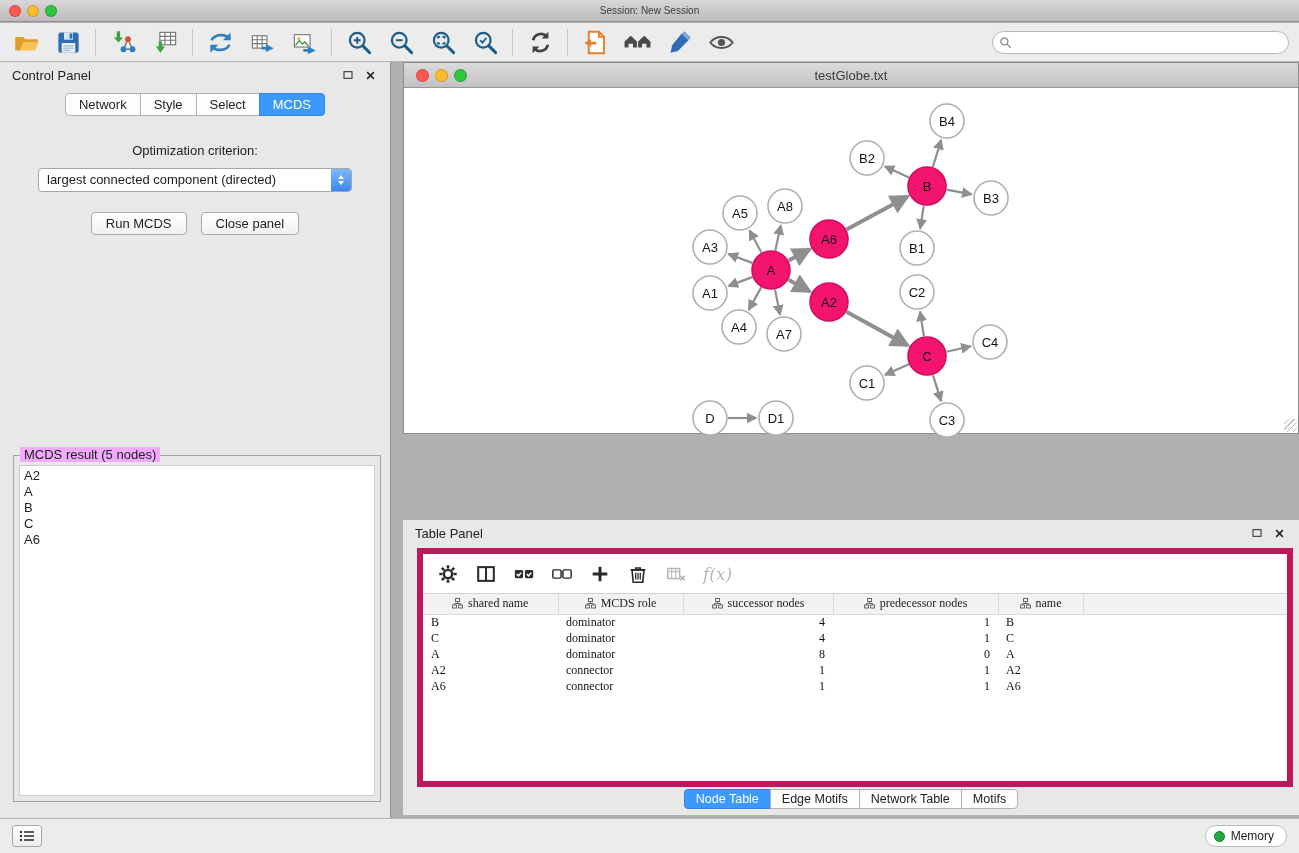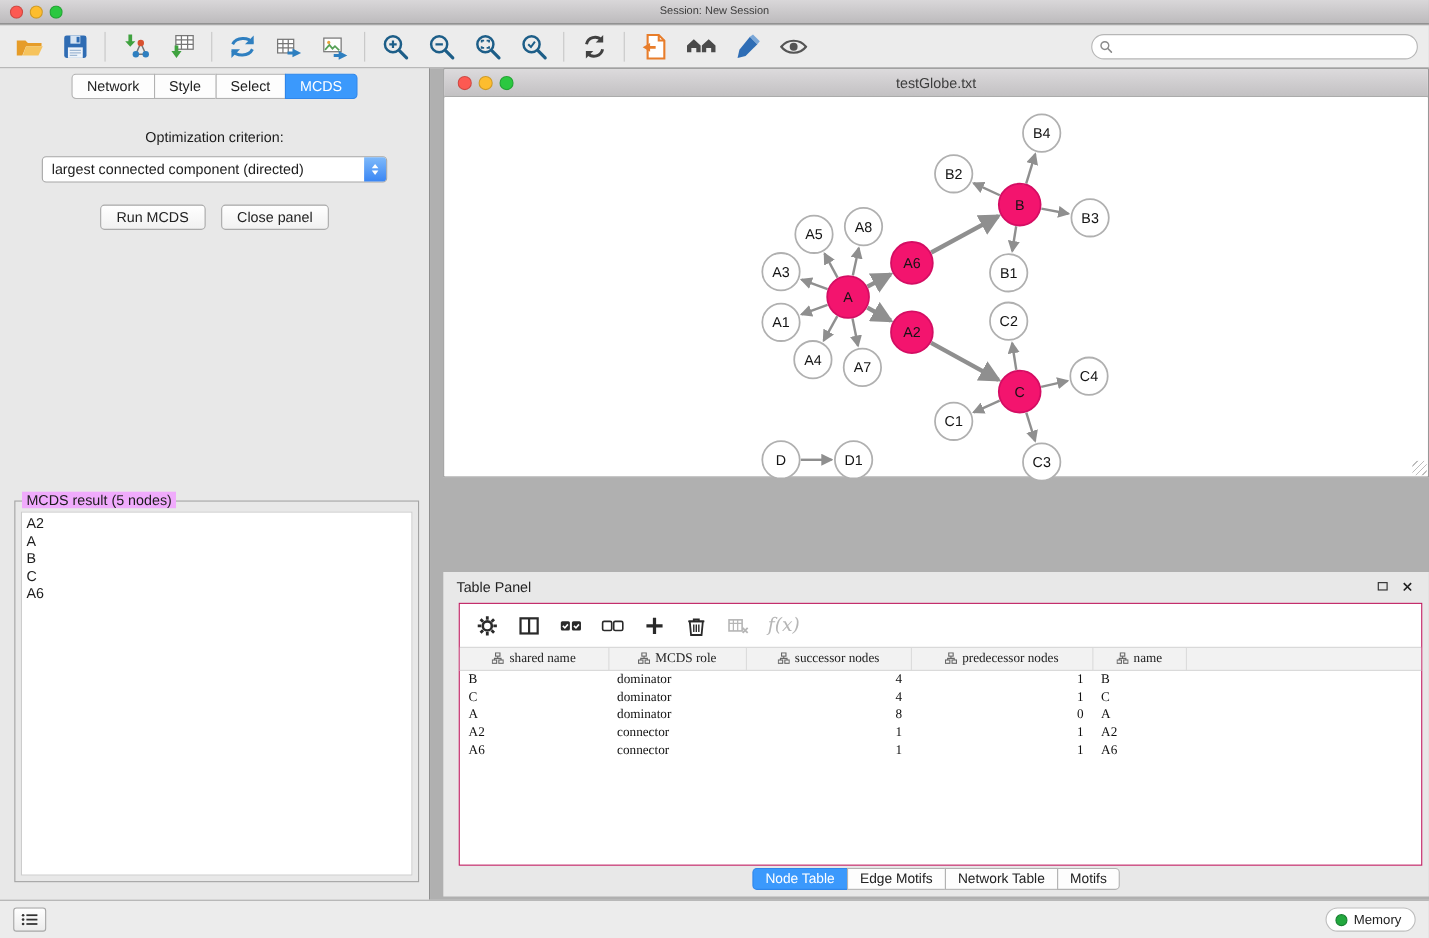--- a/index.html
+++ b/index.html
@@ -67,21 +67,21 @@
     border-bottom:1px solid #979797; }
   .nw-titlebar .title { text-align:center; line-height:25px; font-size:13px; color:#3c3c3c; }
   .nw-canvas { position:absolute; left:0; top:26px; right:0; bottom:0; background:#fff; }
   .nw-canvas svg text { font:13px "Liberation Sans",sans-serif; fill:#141414; }
   .resize-grip { position:absolute; right:1px; bottom:1px; width:13px; height:13px;
     background:repeating-linear-gradient(135deg, transparent 0 3px, #bdbdbd 3px 4px); }
 
   
   .table-panel { position:absolute; left:403px; top:520px; width:896px; height:295px; background:#e8e8e8; }
   .tp-content { position:absolute; left:14px; right:6px; top:28px; height:239px; background:#fff;
-    border:1px solid #be185d; }
+    border:6px solid #be185d; }
   .tp-toolbar { height:40px; border-bottom:1px solid #d2d2d2; display:flex; align-items:center;
     gap:16px; padding:0 14px; }
   .tp-btn { display:flex; align-items:center; justify-content:center; color:#2a2a2a; }
   .tp-btn.disabled { color:#b6b6b6; }
   .fx-text { font-family:"DejaVu Serif",serif; font-style:italic; font-size:17px; }
 
   table.node-table { border-collapse:collapse; width:100%; font-size:12px; table-layout:fixed;font-family:Liberation Serif, serif; }
   table.node-table th { background:#f2f2f2; border:1px solid #dadada; border-top:none; height:20px;
     font-weight:normal; color:#222; }
   table.node-table th:first-child { border-left:none; }
@@ -251,20 +251,34 @@
   <div class="search-wrap">
     <svg width="13" height="13" viewBox="0 0 24 24">
       <circle cx="10" cy="10" r="6.5" fill="none" stroke="#8a8a8a" stroke-width="2.4"></circle>
       <path d="M15 15l6 6" stroke="#8a8a8a" stroke-width="2.6" stroke-linecap="round"></path>
     </svg>
     <input class="search-input" placeholder="" style="">
   </div>
 </div>
 
 <div class="control-panel">
+  <div class="panel-header">
+    <span>Control Panel</span>
+    <span class="spacer"></span>
+    <span class="win-ic">
+      <svg width="12" height="12" viewBox="0 0 18 18">
+          <rect x="3" y="4" width="12" height="10" fill="none" stroke="#333" stroke-width="1.6"></rect>
+        </svg>
+    </span>
+    <span class="win-ic">
+      <svg width="11" height="11" viewBox="0 0 18 18">
+          <path d="M3.5 3.5l11 11M14.5 3.5l-11 11" stroke="#222" stroke-width="2.4"></path>
+        </svg>
+    </span>
+  </div>
 
   <div class="seg-tabs" id="cp-tabs">
       <div class="seg-tab">Network</div>
       <div class="seg-tab">Style</div>
       <div class="seg-tab">Select</div>
       <div class="seg-tab active">MCDS</div>
     </div>
 
   <div class="opt-label">Optimization criterion:</div>
 

